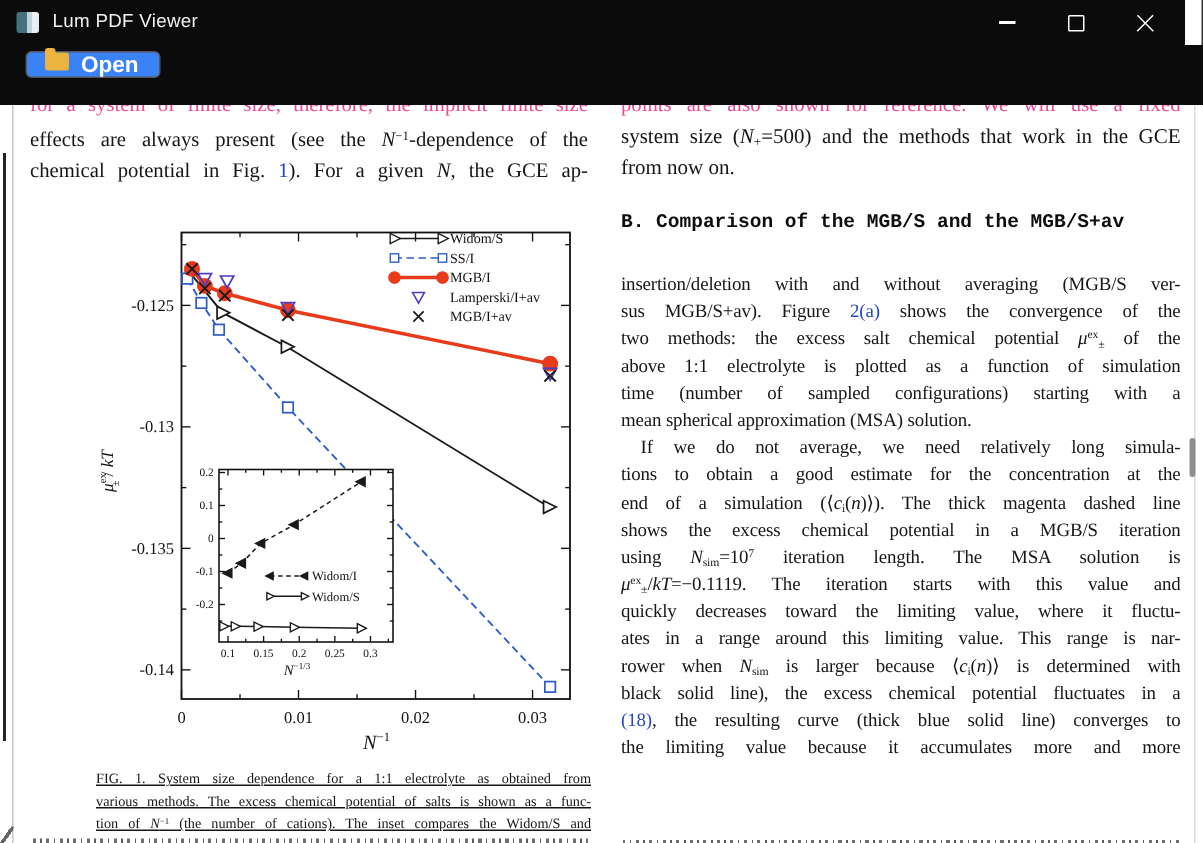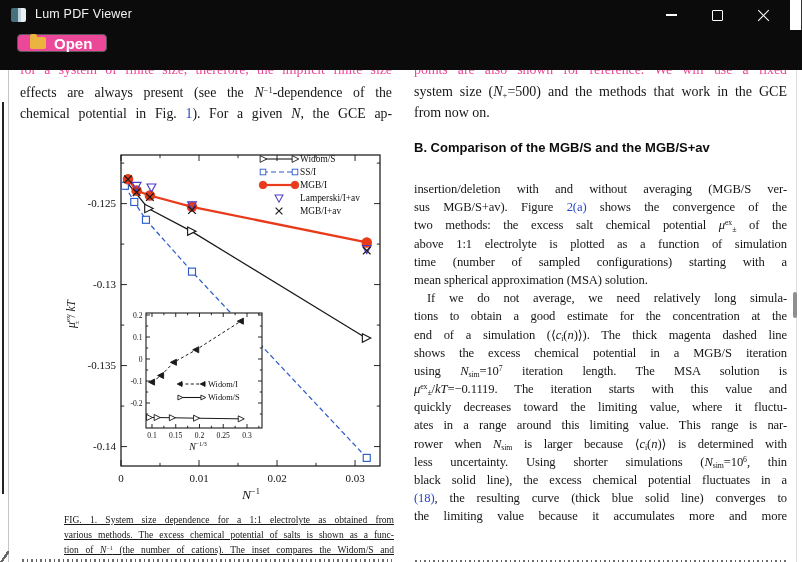--- a/index.html
+++ b/index.html
@@ -12,22 +12,22 @@
   .wtitle{position:absolute;left:35px;top:7px;font-size:12.5px;color:#f1f1f1;letter-spacing:.2px;}
   .wctrls{position:absolute;right:4px;top:0;height:30px;display:flex;}
   .wbtn{width:46px;height:30px;display:flex;align-items:center;justify-content:center;cursor:pointer;}
   .g-min{width:11px;height:1.4px;background:#fff;}
   .g-max{width:9px;height:9px;border:1.3px solid #fff;border-radius:1px;}
   .g-close{position:relative;width:13px;height:13px;}
   .g-close::before,.g-close::after{content:"";position:absolute;left:-1px;top:6px;width:15px;height:1.2px;background:#fff;}
   .g-close::before{transform:rotate(45deg);} .g-close::after{transform:rotate(-45deg);}
   
   .toolbar{position:absolute;left:0;top:30px;width:802px;height:40px;background:#0b0b0b;}
-  .open-btn{position:absolute;left:17px;top:4px;height:18px;background:#ec4899;border:1px solid #565656;
-    border-radius:4px;display:flex;align-items:center;gap:8px;padding:0 14px 0 12px;cursor:pointer;}
+  .open-btn{position:absolute;left:17px;top:4px;height:18px;background:#3b82f6;border:1px solid #565656;
+    border-radius:4px;display:flex;align-items:flex-start;gap:8px;padding:0 14px 0 12px;cursor:pointer;}
   .folder{width:16px;height:12px;background:#eab43e;border-radius:2px;position:relative;}
   .folder::before{content:"";position:absolute;left:0;top:-3px;width:7px;height:4px;background:#eab43e;border-radius:2px 2px 0 0;}
   .open-label{color:#fff;font-size:15px;font-weight:700;}
   
   .doc{position:absolute;left:0;top:70px;width:802px;height:492px;background:#fff;color:#161616;
     font-family:"Liberation Serif","DejaVu Serif",serif;}
   .edge-dark{position:absolute;left:2px;top:32px;width:2px;height:392px;background:#242424;}
   .edge-gray{position:absolute;left:8px;top:0;width:1px;height:492px;background:#c6c6c6;}
   .cutline{position:absolute;top:0;height:10px;overflow:hidden;}
   .cutline .cutinner{margin-top:-9px;font-size:13.8px;line-height:18px;text-align:justify;text-align-last:justify;color:#ec4899;}
@@ -36,21 +36,21 @@
   .tl.ind{text-indent:13px;}
   .tl.end{text-align-last:left;}
   .i{font-style:italic;}
   .sup{font-size:.62em;position:relative;top:-.5em;}
   .sub{font-size:.62em;position:relative;top:.28em;}
   .link{color:#2746c6;cursor:pointer;}
   .intro-l{position:absolute;left:20px;top:12px;width:372px;font-size:13.8px;line-height:21px;}
   .intro-l .tl{height:21px;}
   .intro-r{position:absolute;left:414px;top:12px;width:373px;font-size:14px;line-height:20.6px;}
   .intro-r .tl{height:20.6px;}
-  .heading{position:absolute;left:414px;top:70px;width:373px;font-family:Liberation Sans, sans-serif;
+  .heading{position:absolute;left:414px;top:70px;width:373px;font-family:Liberation Mono, monospace;
     font-weight:700;font-size:13px;line-height:15.8px;color:#0d0d0d;}
   .heading .tl{text-align:left;text-align-last:left;}
   .body-r{position:absolute;left:414px;top:110px;width:373px;font-size:12.6px;line-height:18.2px;letter-spacing:-0.1px;}
   .body-r .tl{height:18.2px;}
   .caption{position:absolute;left:64px;top:443px;width:330px;font-size:9.5px;line-height:15.1px;word-spacing:-0.2px;text-decoration:underline;}
   .caption .tl{height:15.1px;}
   .cutstrip{position:absolute;height:3.5px;opacity:.8;
     background:repeating-linear-gradient(90deg,#4a4a4a 0 2px,transparent 2px 5px,#333 5px 6px,transparent 6px 9px);}
   .strip-l{left:22px;top:488.5px;width:370px;}
   .strip-r{left:415px;top:489.5px;width:371px;height:3px;}
@@ -290,21 +290,20 @@
         <div class="tl end"><span>mean spherical approximation (MSA) solution.</span></div>
         <div class="tl ind"><span>If we do not average, we need relatively long simula-</span></div>
         <div class="tl"><span>tions to obtain a good estimate for the concentration at the</span></div>
         <div class="tl"><span>end of a simulation (⟨</span><span class="i">c</span><span class="sub">i</span><span>(</span><span class="i">n</span><span>)⟩). The thick magenta dashed line</span></div>
         <div class="tl"><span>shows the excess chemical potential in a MGB/S iteration</span></div>
         <div class="tl"><span>using </span><span class="i">N</span><span class="sub">sim</span><span>=10</span><span class="sup">7</span><span> iteration length. The MSA solution is</span></div>
         <div class="tl"><span class="i">μ</span><span class="sup">ex</span><span class="sub">±</span><span>/</span><span class="i">kT</span><span>=−0.1119. The iteration starts with this value and</span></div>
         <div class="tl"><span>quickly decreases toward the limiting value, where it fluctu-</span></div>
         <div class="tl"><span>ates in a range around this limiting value. This range is nar-</span></div>
         <div class="tl"><span>rower when </span><span class="i">N</span><span class="sub">sim</span><span> is larger because ⟨</span><span class="i">c</span><span class="sub">i</span><span>(</span><span class="i">n</span><span>)⟩ is determined with</span></div>
-        <div class="tl"><span>less uncertainty. Using shorter simulations (</span><span class="i">N</span><span class="sub">sim</span><span>=10</span><span class="sup">6</span><span>, thin</span></div>
         <div class="tl"><span>black solid line), the excess chemical potential fluctuates in a</span></div>
         <div class="tl"><span class="link">(18)</span><span>, the resulting curve (thick blue solid line) converges to</span></div>
         <div class="tl"><span>the limiting value because it accumulates more and more</span></div>
       </div>
     <div class="cutstrip strip-r"></div>
 
     <div class="scrolltrack"></div>
     <div class="scrollthumb"></div>
     <div class="corner"></div>
   </div>

